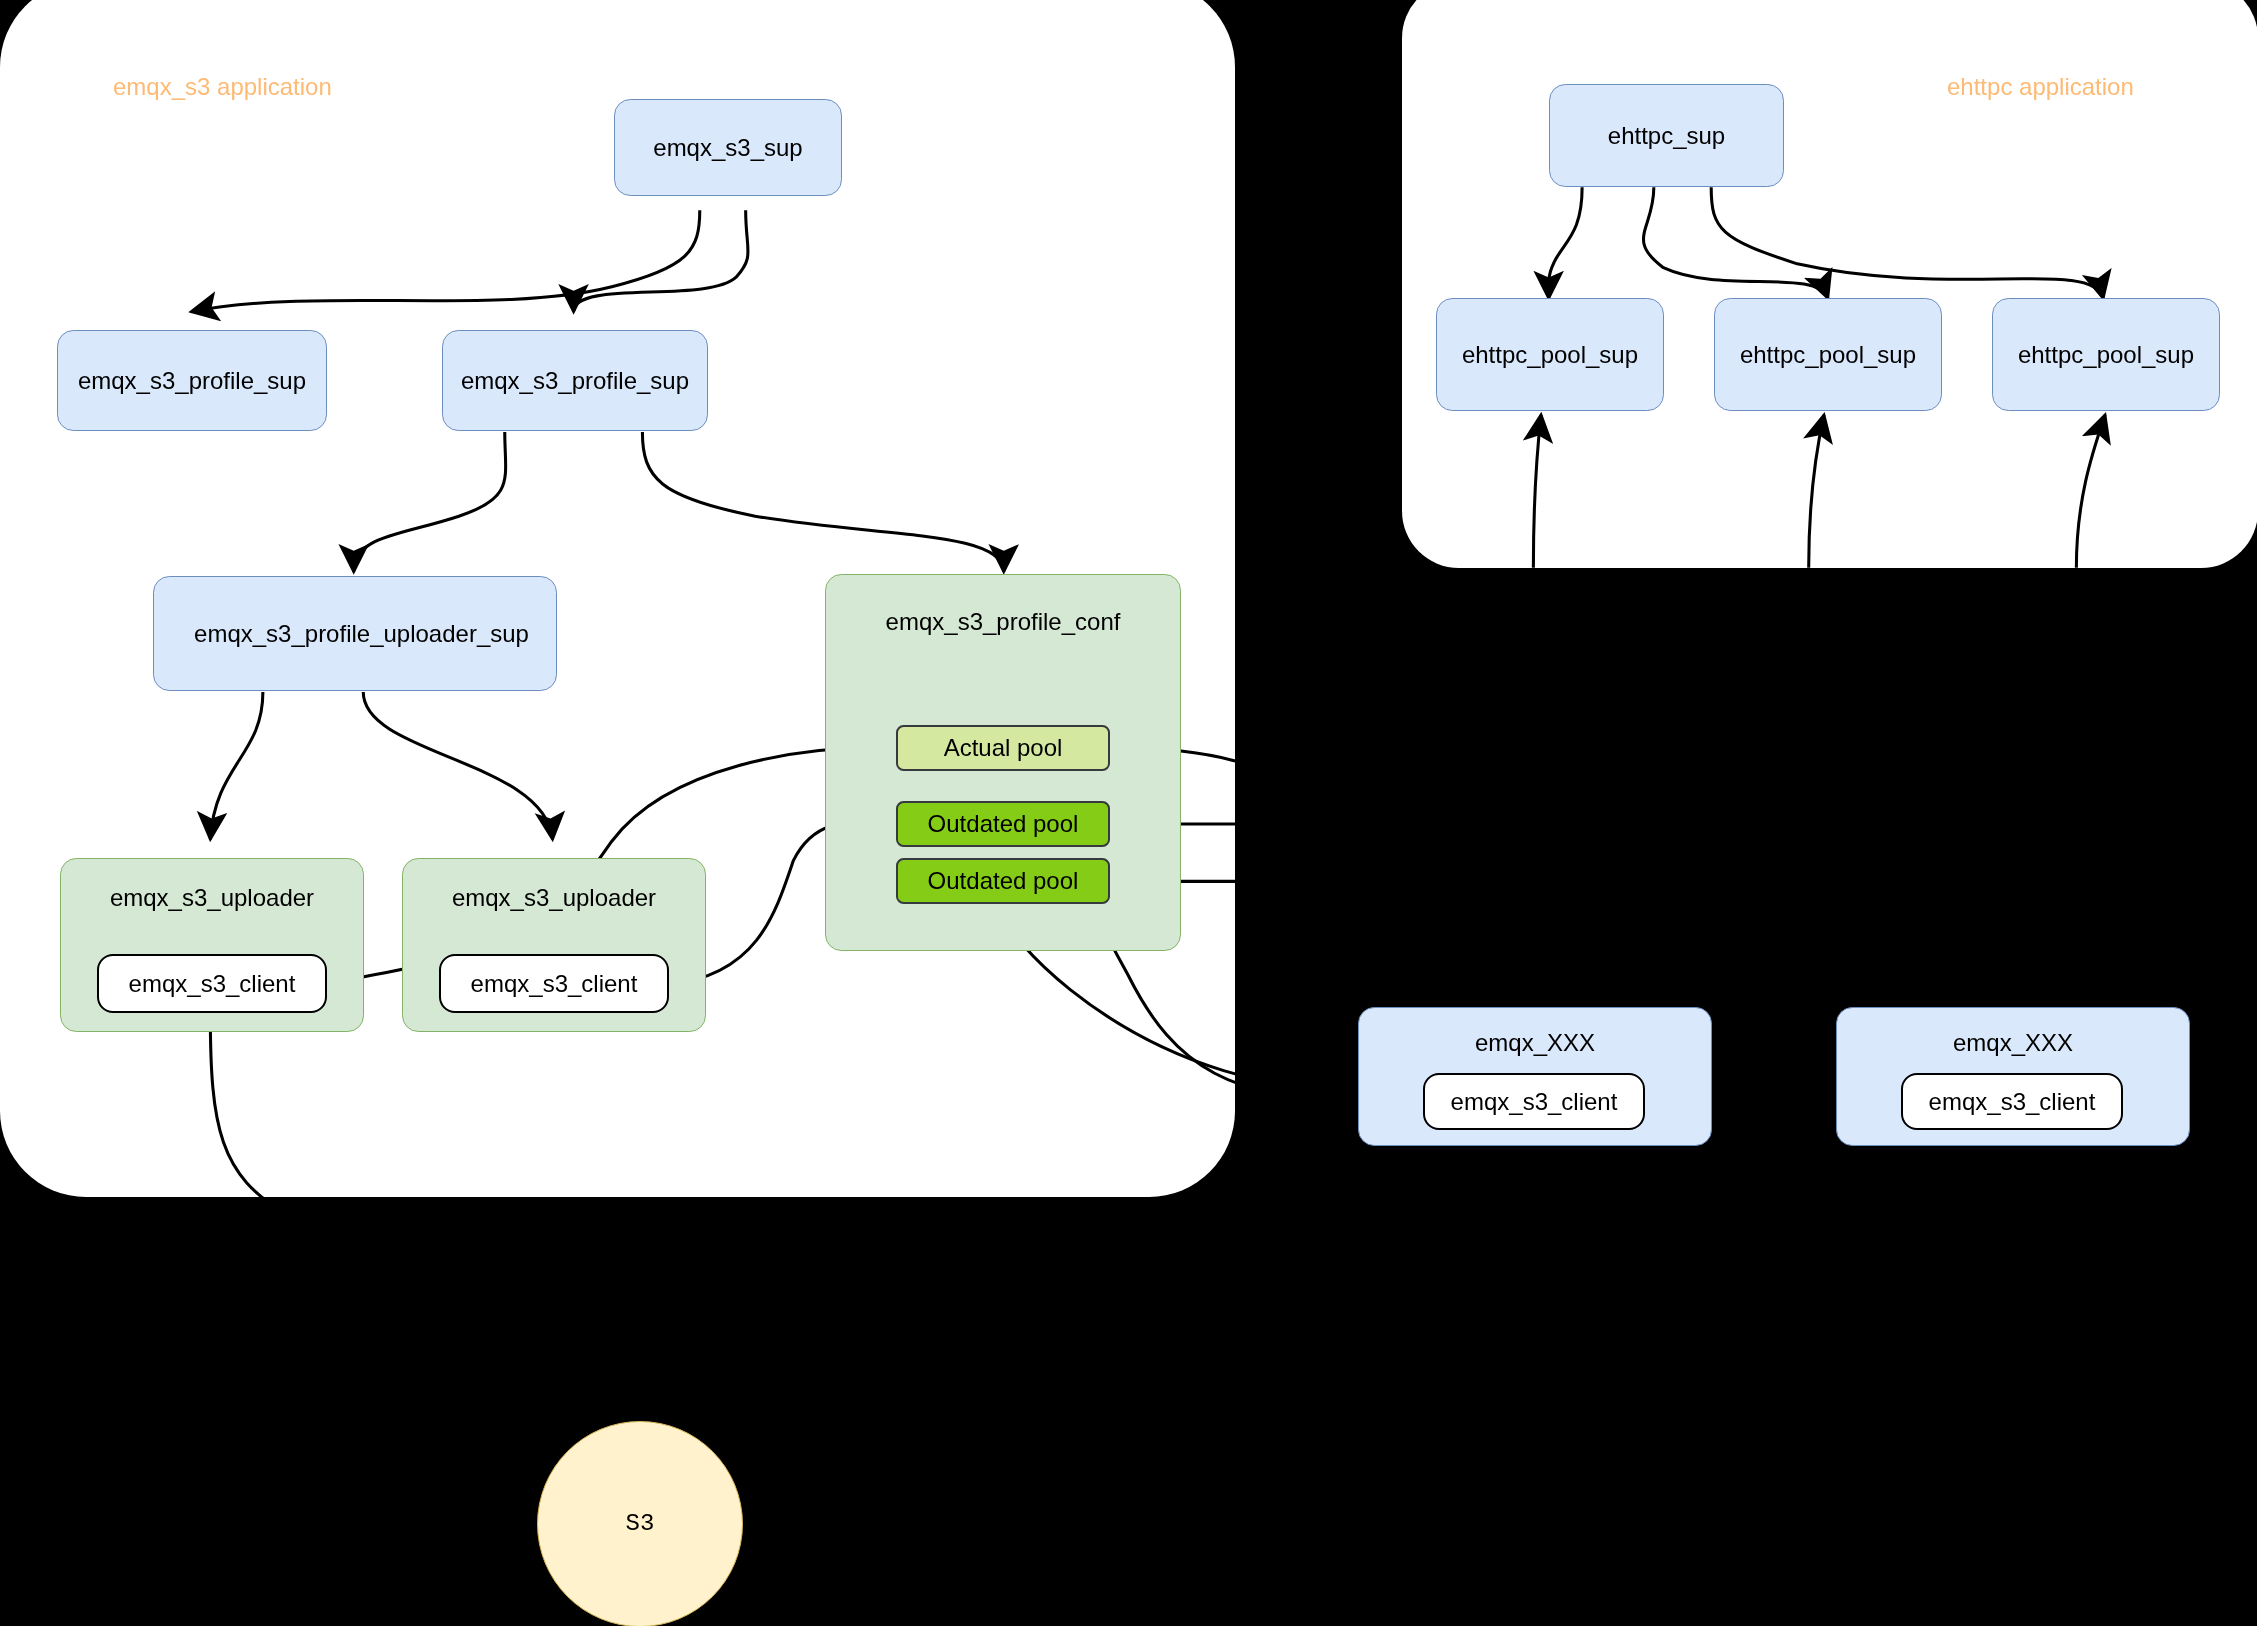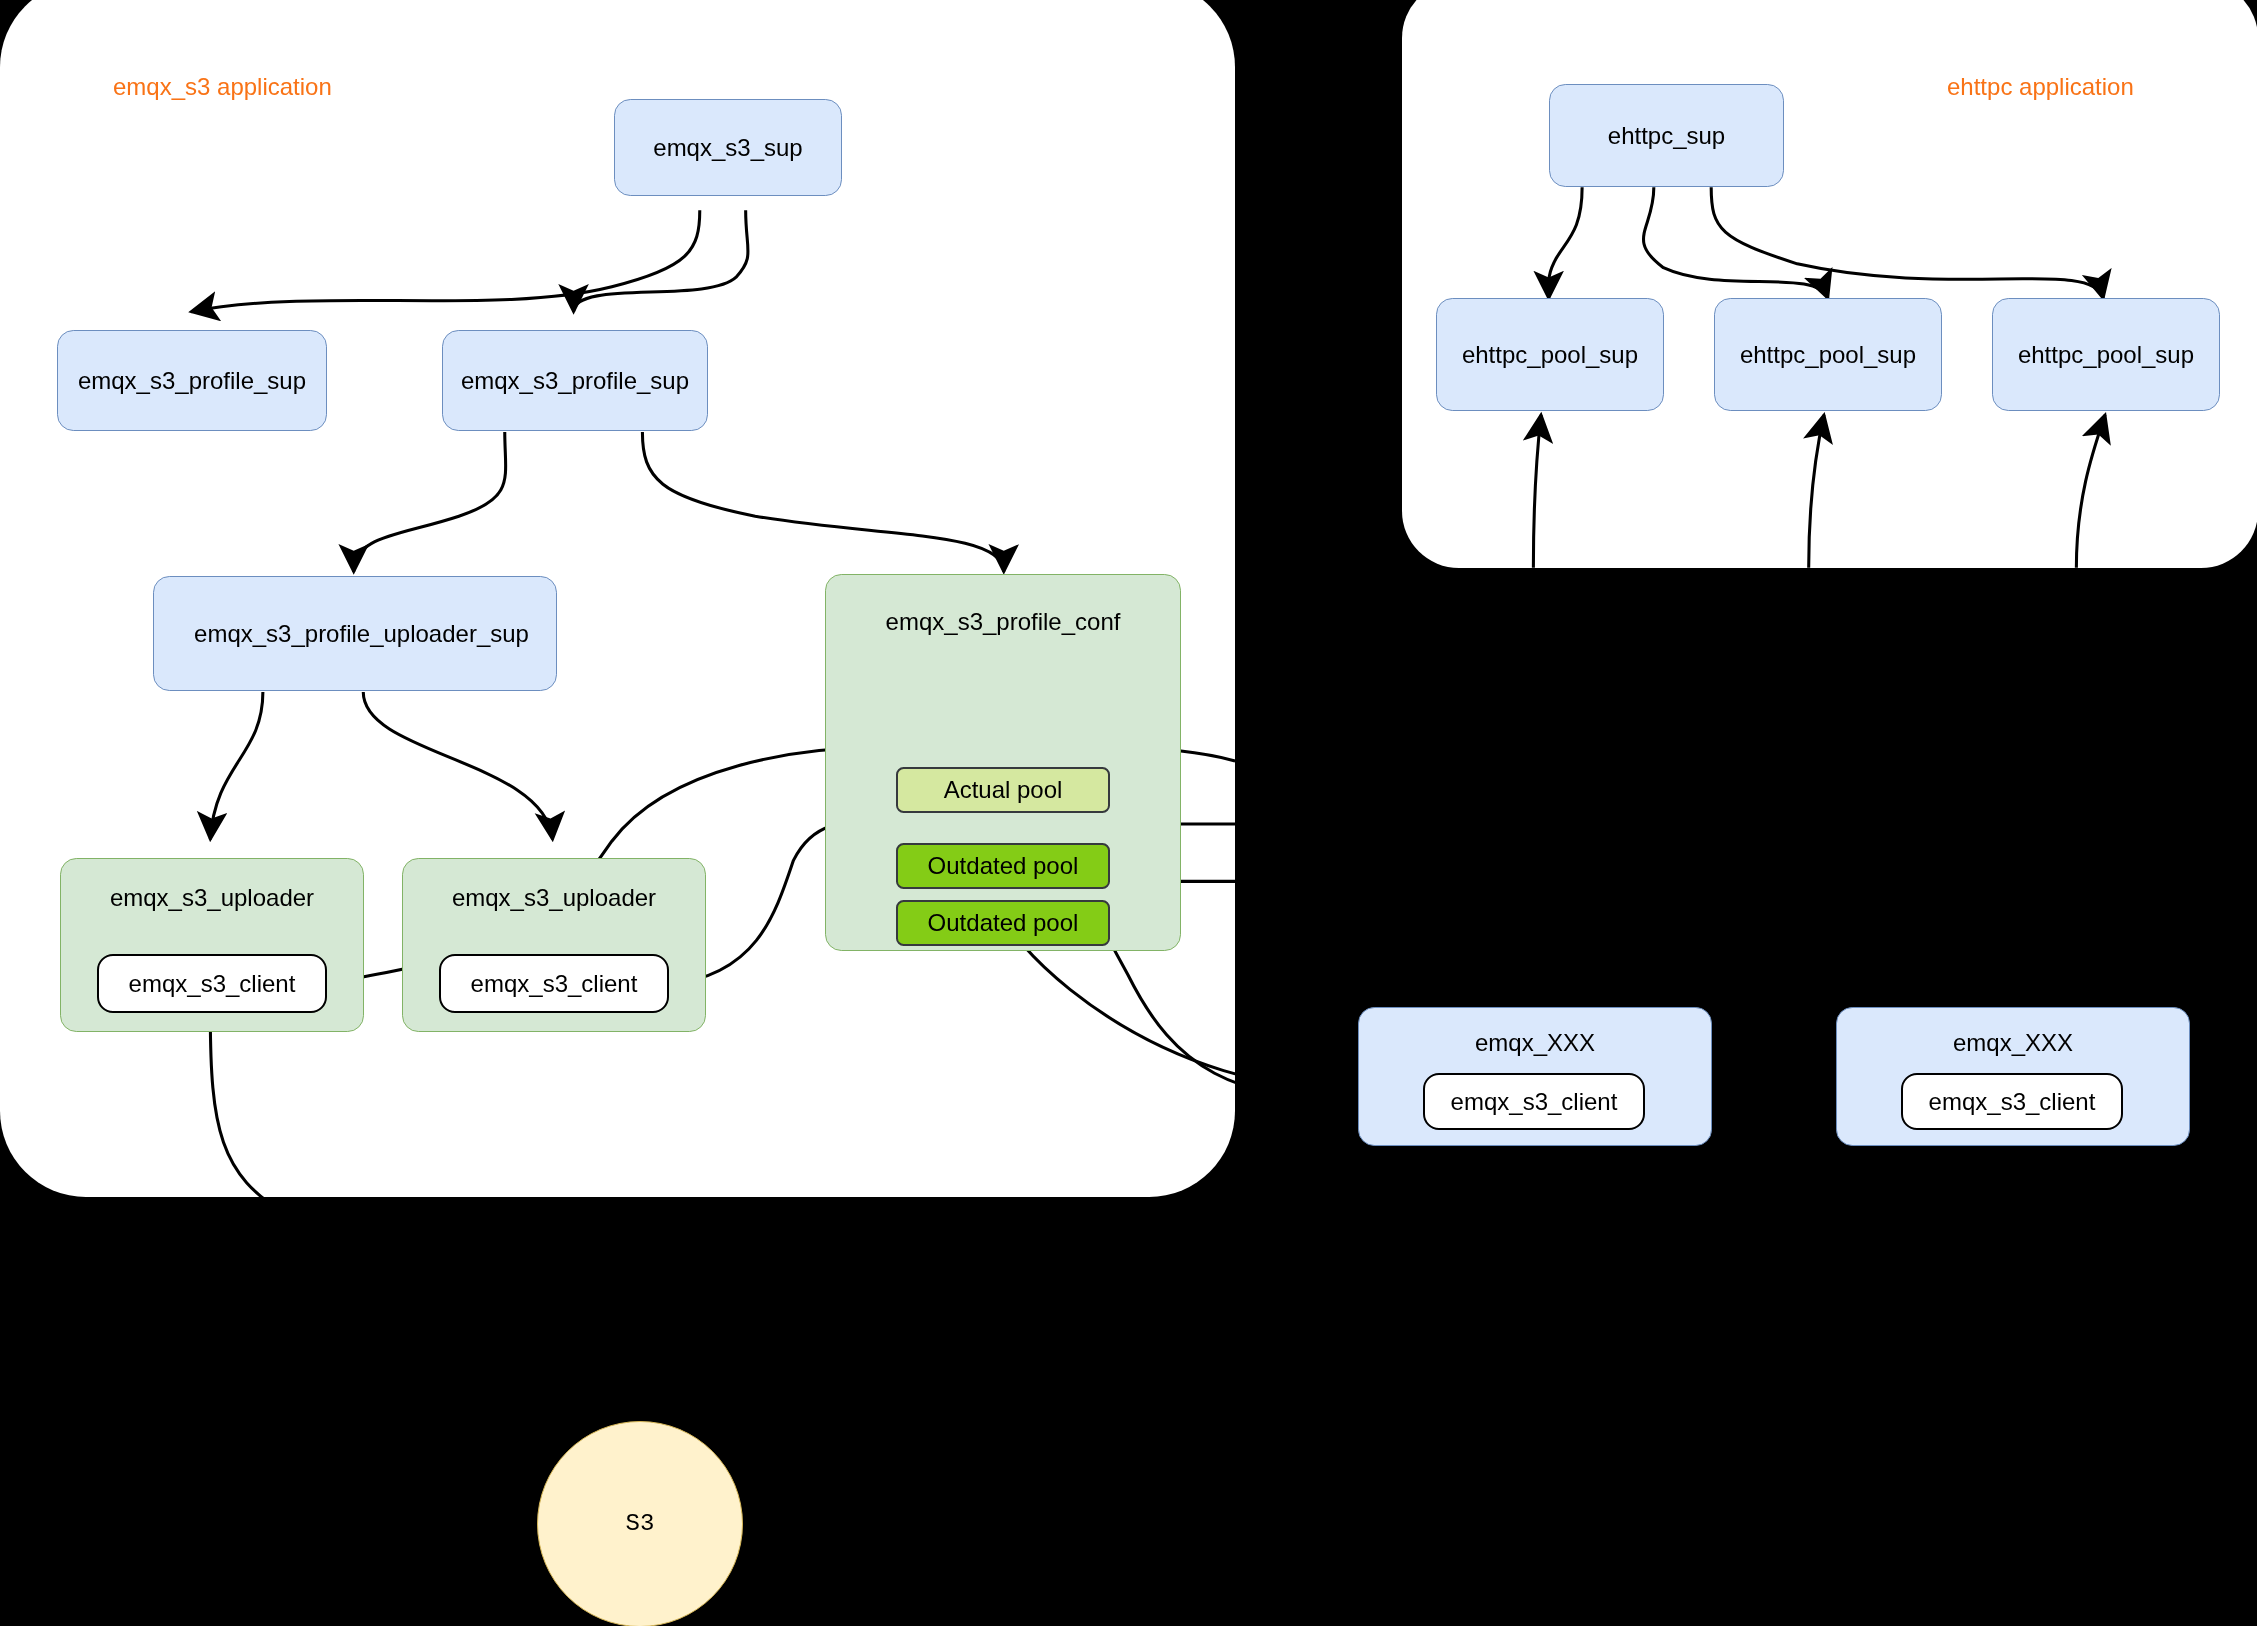--- a/index.html
+++ b/index.html
@@ -37,21 +37,21 @@
   }
   .node > span { display: block; }
 
   
   .panel {
     background: #ffffff;
     border: none;
   }
   .panel-label {
     position: absolute;
-    color: #f97316;
+    color: #fdba74;
     font-size: 24px;
     white-space: nowrap;
   }
 
   
   .blue-box {
     background: #dae8fc;
     border: 1.5px solid #6c8ebf;
     border-radius: 16.3px;
     align-items: center;
@@ -76,21 +76,20 @@
     align-items: center;
     font-size: 24px;
   }
 
   
   .pool-chip {
     border-radius: 7.6px;
     align-items: center;
     font-size: 24px;
     border: 2.1px solid #36393d;
-    margin-top: 42px;
   }
   .pool-actual { background: #d5e8a0; }
   .pool-outdated { background: #84cc16; justify-content: center; }
 
   
   .circle-node {
     background: #fff2cc;
     border: 1.7px solid #d6b656;
     border-radius: 50%;
     align-items: center;

